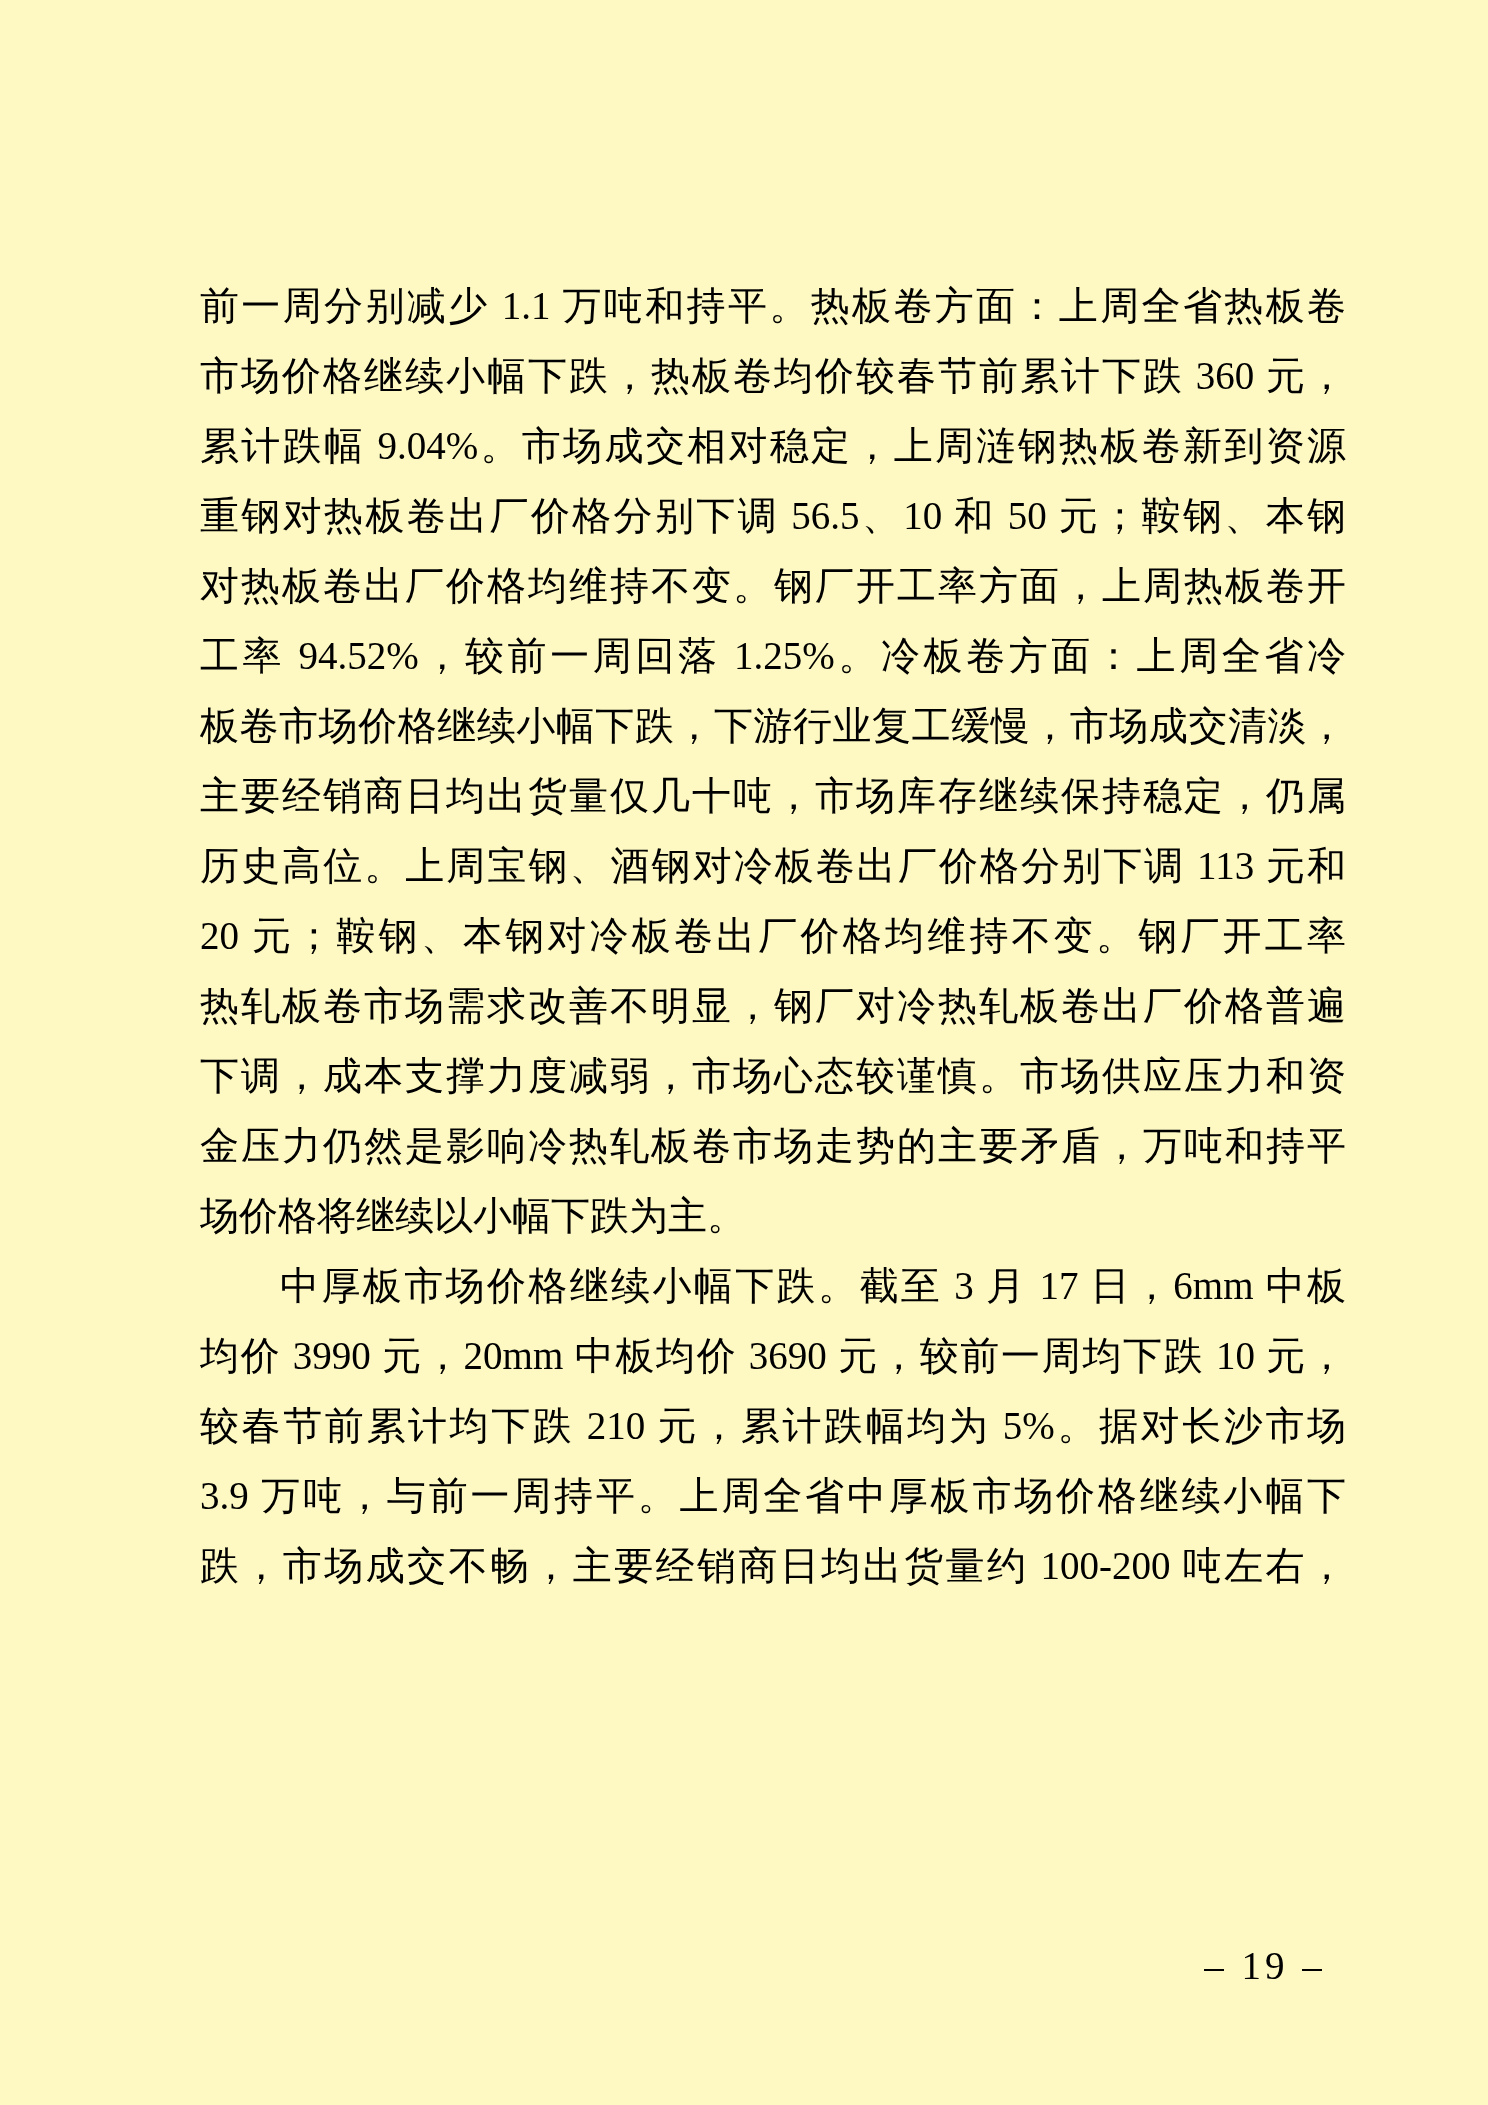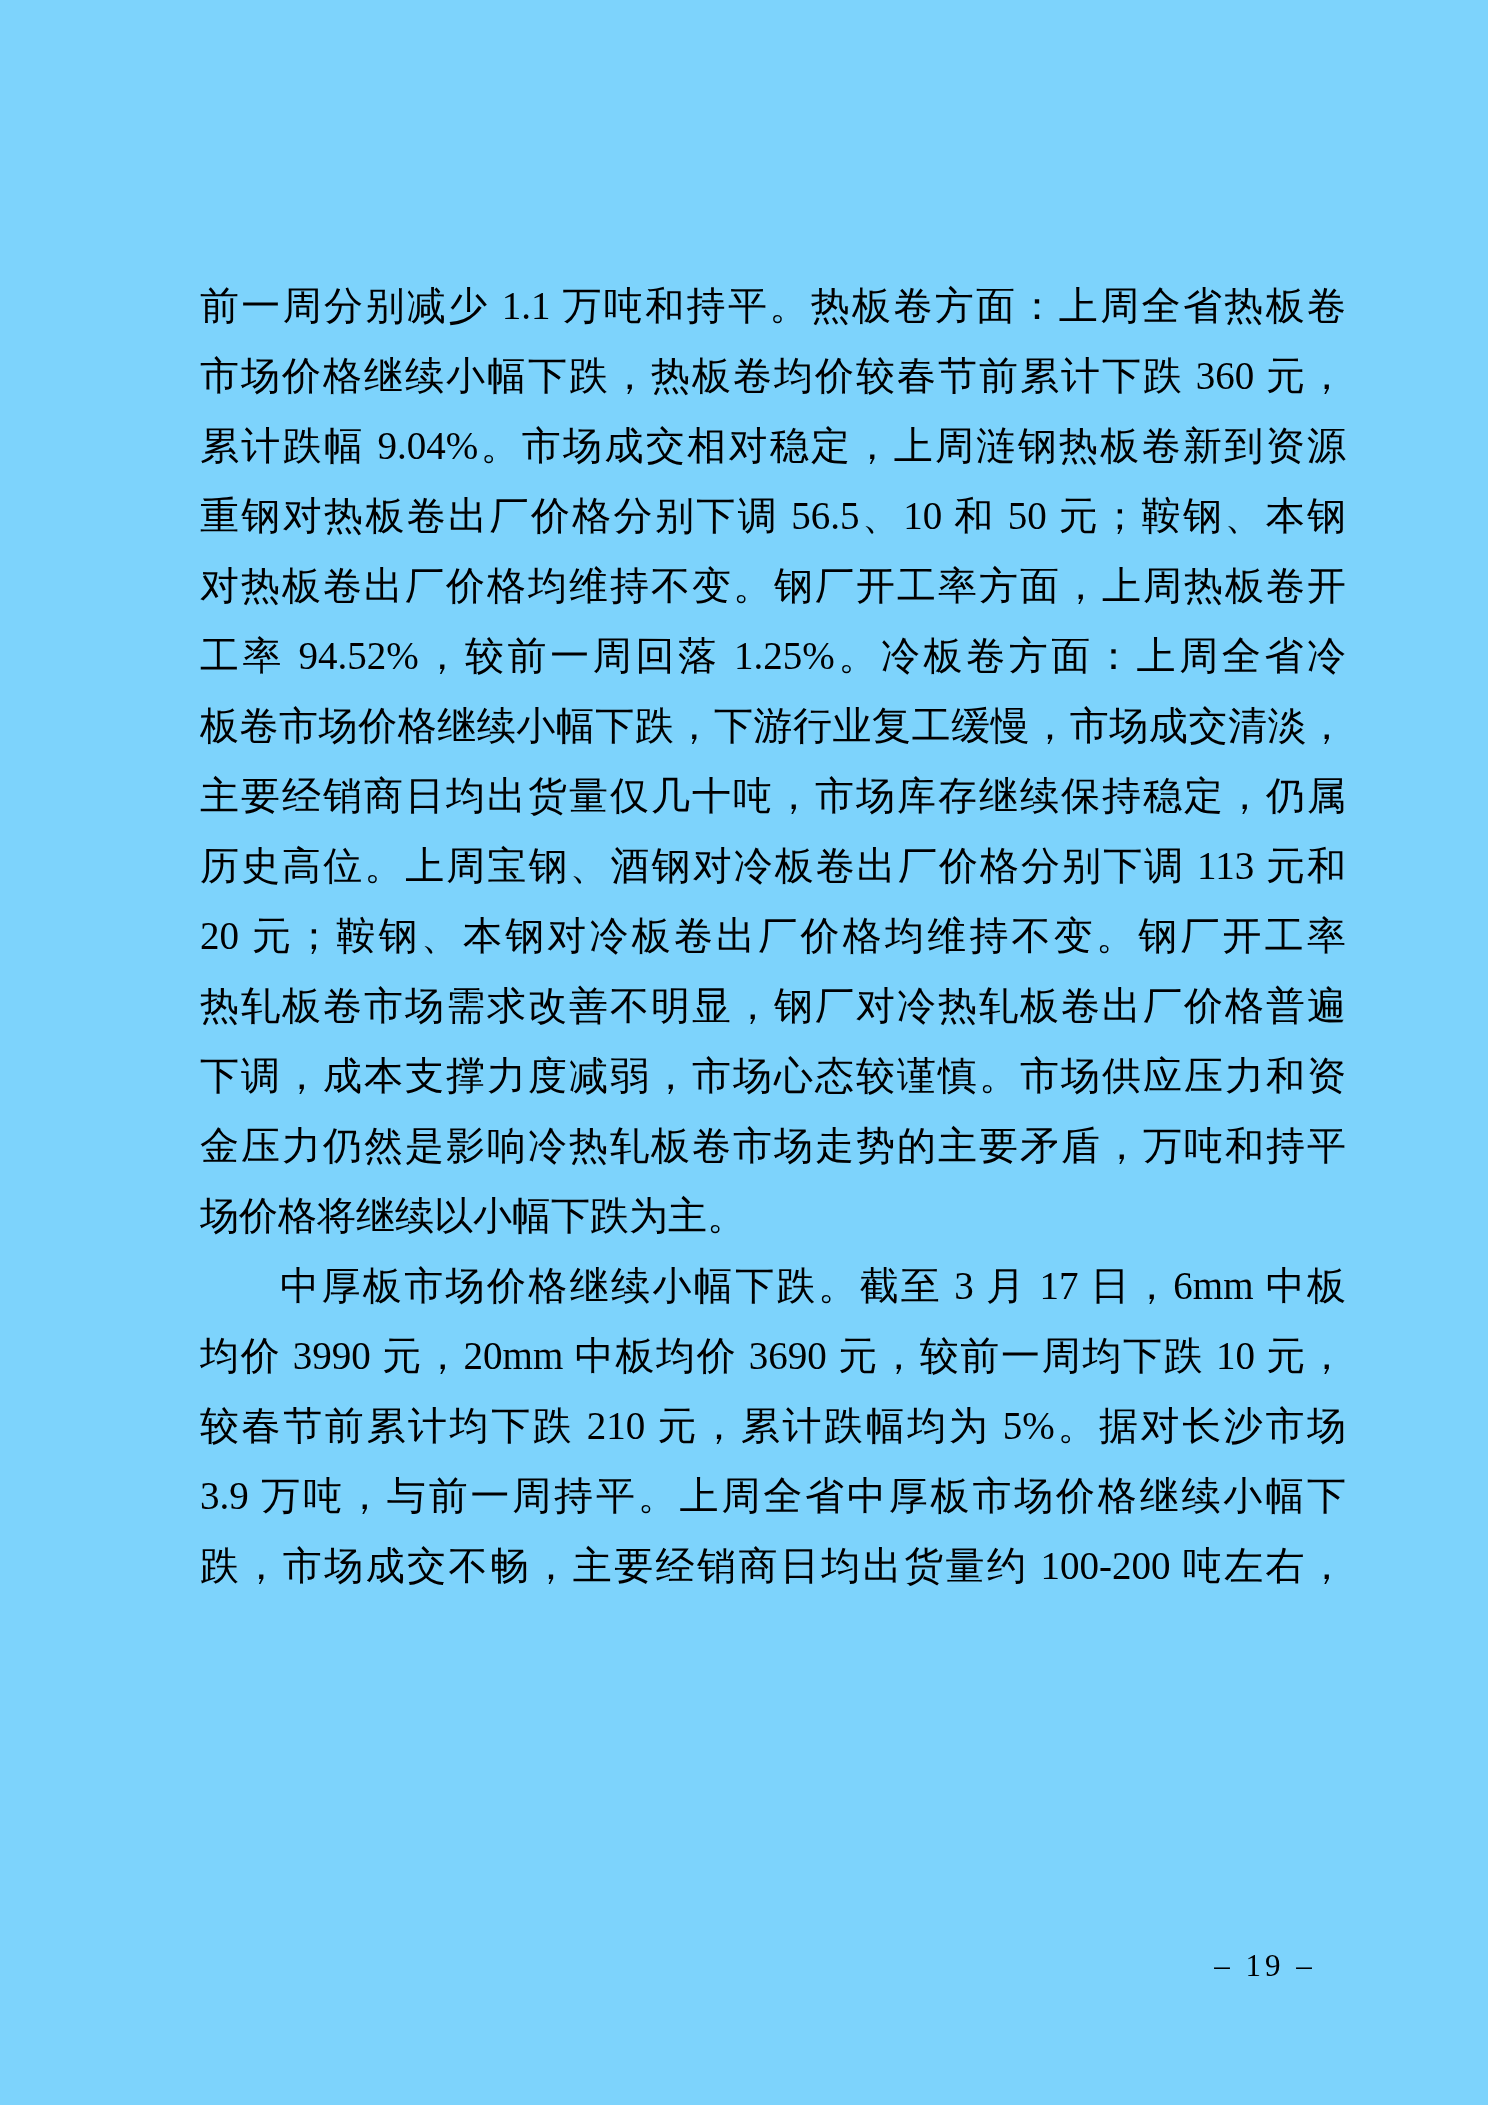--- a/index.html
+++ b/index.html
@@ -8,21 +8,21 @@
     height: 2105px;
     background: #ffffff;
     color: #000000;
     font-family: "Liberation Serif", "DejaVu Serif", serif;
     position: relative;
     overflow: hidden;
   }
   .page {
     position: absolute;
     inset: 0;
-    background: #7dd3fc;
+    background: #fef9c3;
   }
   .text-block {
     position: absolute;
     left: 200px;
     top: 271px;
     width: 1146px;
   }
   .line {
     font-size: 39px;
     line-height: 70px;
@@ -40,21 +40,21 @@
   }
   .lead {
     font-weight: 400;
     font-family: "Liberation Sans", "DejaVu Sans", sans-serif;
   }
   .page-number {
     position: absolute;
     top: 1946px;
     left: 1195px;
     width: 140px;
-    font-size: 31px;
+    font-size: 39px;
     line-height: 40px;
     text-align: center;
     letter-spacing: 4px;
     font-family: "Liberation Serif", "DejaVu Serif", serif;
   }
 </style>
 </head>
 <body>
 
 <div class="page">

